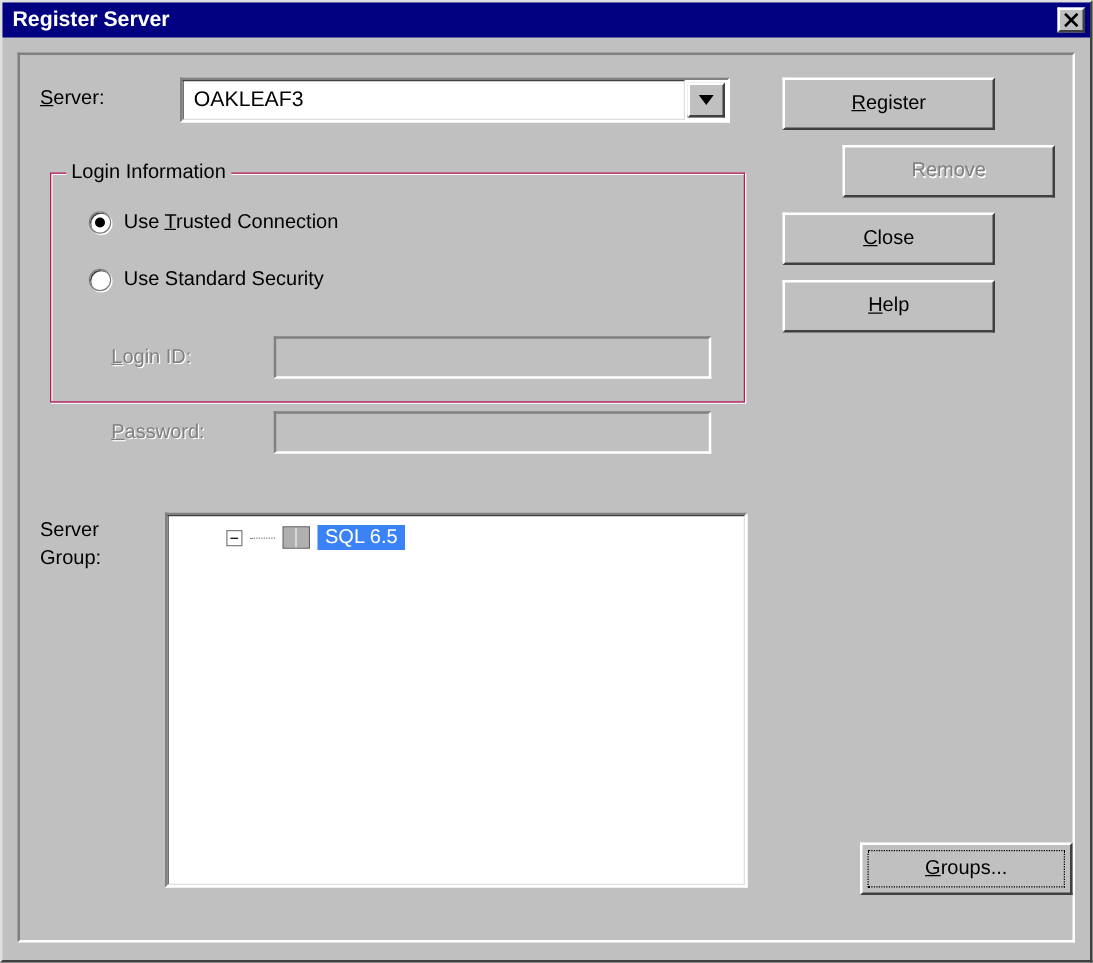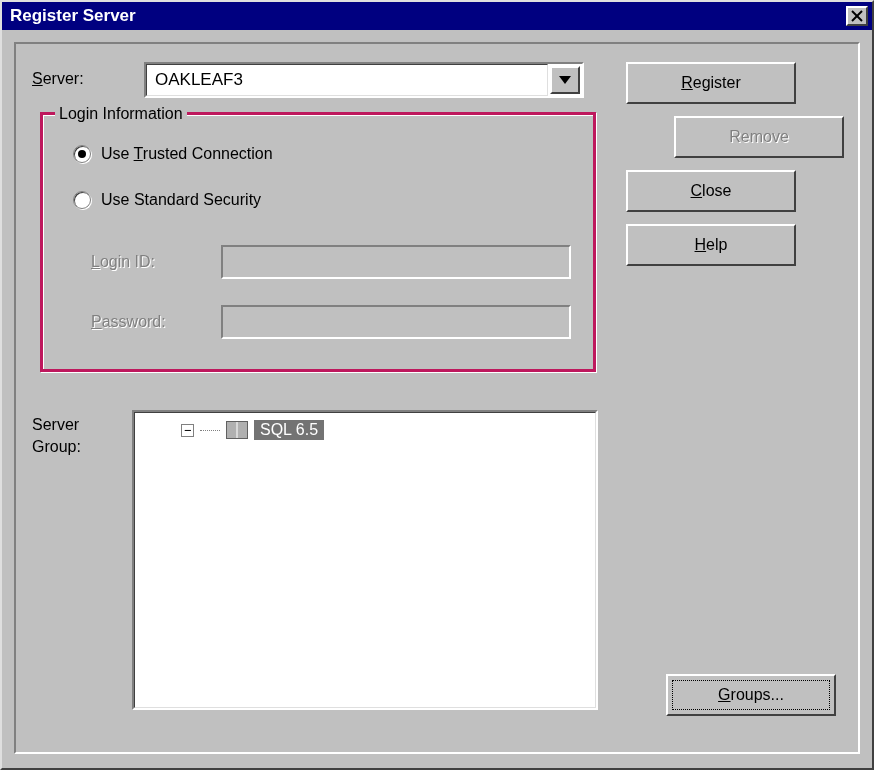--- a/index.html
+++ b/index.html
@@ -113,23 +113,23 @@
     border: 2px solid;
     border-color: #fff #404040 #404040 #fff;
     display: flex; align-items: center; justify-content: center;
   }
 
   .server-label { position: absolute; left: 16px; top: 26px; }
 
   
   .groupbox {
     position: absolute;
-    left: 24px; top: 68px;
-    width: 556px; height: 260px;
-    border: 3px solid #be185d;
+    left: 24px; top: 94px;
+    width: 556px; height: 184px;
+    border: 1px solid #be185d;
     box-shadow: 1px 1px 0 #fff inset, 1px 1px 0 #fff;
   }
   .groupbox-title {
     position: absolute;
     top: -10px; left: 12px;
     background: #c0c0c0;
     padding: 0 4px;
     font-size: 16px;
   }
   .radio-row {
@@ -188,28 +188,28 @@
   }
   .tree-stub {
     width: 20px; height: 1px; border-top: 1px dotted #808080;
   }
   .tree-icon {
     width: 22px; height: 18px;
     background: linear-gradient(90deg,#b0b0b0 0 45%, #d8d8d8 45% 55%, #b0b0b0 55% 100%);
     border: 1px solid #606060;
   }
   .tree-label-sel {
-    background: #737373; color: #fff;
+    background: #3b82f6; color: #fff;
     padding: 0 6px;
     height: 20px; display: inline-flex; align-items: center;
   }
 
   .groups-btn {
     position: absolute;
-    right: 22px; bottom: 36px;
+    right: 0; bottom: 36px;
   }
 </style>
 </head>
 <body>
 
 <div class="window">
   <div class="titlebar">
     <span class="title">Register Server</span>
     <div class="close-btn">
       <svg width="12" height="12" viewBox="0 0 12 12">

